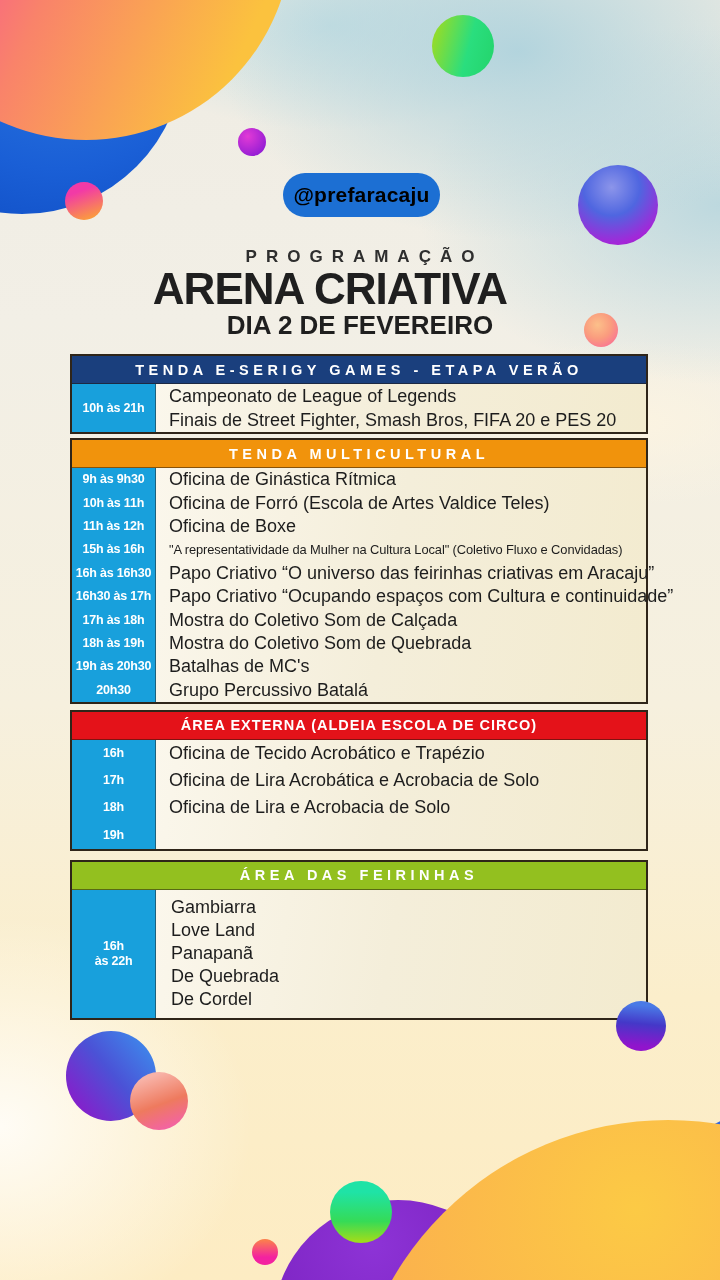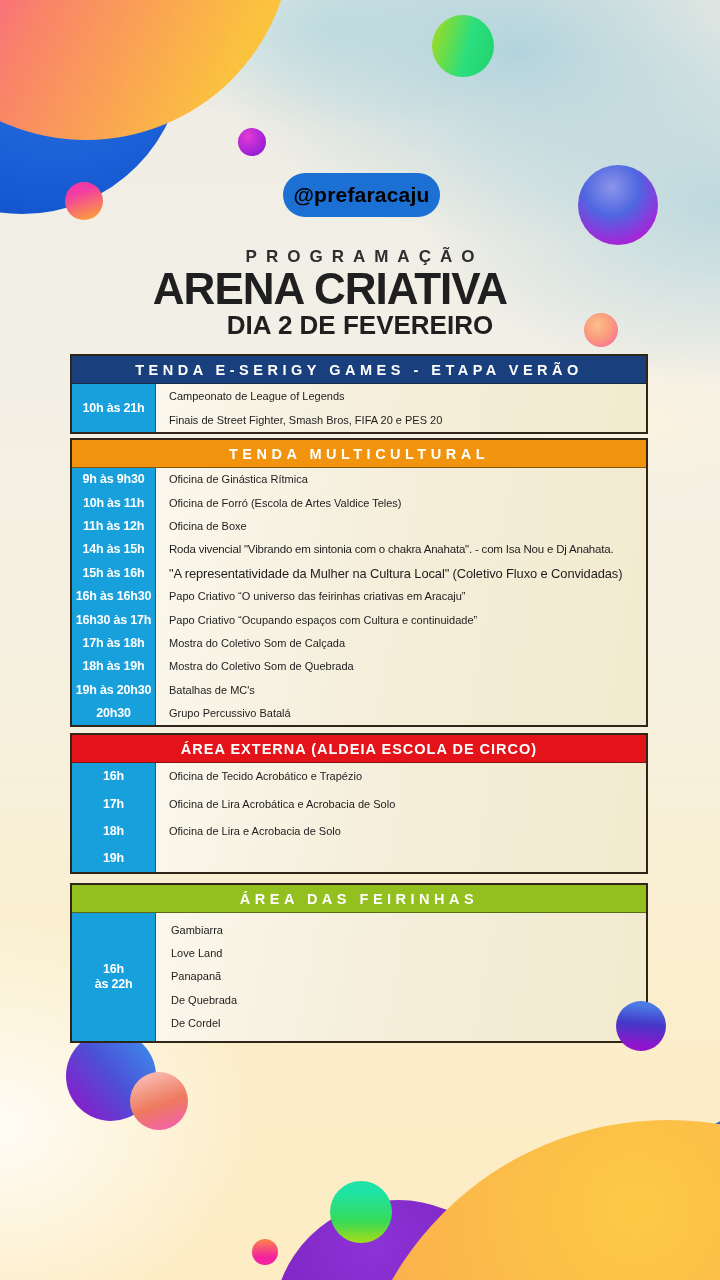--- a/index.html
+++ b/index.html
@@ -77,21 +77,21 @@
   }
   .sec-body{background:linear-gradient(100deg,#fdfaf2 0%,#f4eeda 55%,#f3ebcf 100%);}
   .srow{display:flex;}
   .time{
     flex:0 0 84px;width:84px;background:#18a0dc;color:#fff;font-weight:700;font-size:12.5px;
     display:flex;align-items:center;justify-content:center;text-align:center;
     border-right:1px solid rgba(30,20,10,.45);white-space:pre-line;line-height:1.2;letter-spacing:-.2px;
     box-sizing:border-box;
   }
   .events{flex:1;display:flex;flex-direction:column;justify-content:center;padding-left:13px;}
-  .event{font-size:11px;color:#1d1d1d;line-height:23px;white-space:nowrap;}
+  .event{font-size:18px;color:#1d1d1d;line-height:23px;white-space:nowrap;}
   .section--games .srow{height:48px;}
   .section--games .event{line-height:24px;}
   .section--multicultural .srow{height:23.4px;}
   .section--circo .srow{height:27.2px;}
   .section--feirinhas .srow{height:128px;}
   .section--feirinhas .event{line-height:23.2px;padding-left:2px;}
   .event.xs{font-size:11.5px;letter-spacing:-.2px;}
   .event.s{font-size:12.9px;letter-spacing:-.1px;}
 </style>
 </head>
@@ -152,26 +152,20 @@
               <div class="event">Oficina de Forró (Escola de Artes Valdice Teles)</div>
             </div>
           </div>
           <div class="srow">
             <div class="time">11h às 12h</div>
             <div class="events">
               <div class="event">Oficina de Boxe</div>
             </div>
           </div>
           <div class="srow">
-            <div class="time">14h às 15h</div>
-            <div class="events">
-              <div class="event xs">Roda vivencial "Vibrando em sintonia com o chakra Anahata". -  com Isa Nou e Dj Anahata.</div>
-            </div>
-          </div>
-          <div class="srow">
             <div class="time">15h às 16h</div>
             <div class="events">
               <div class="event s">"A representatividade da Mulher na Cultura Local" (Coletivo Fluxo e Convidadas)</div>
             </div>
           </div>
           <div class="srow">
             <div class="time">16h às 16h30</div>
             <div class="events">
               <div class="event">Papo Criativo “O universo das feirinhas criativas em Aracaju”</div>
             </div>

